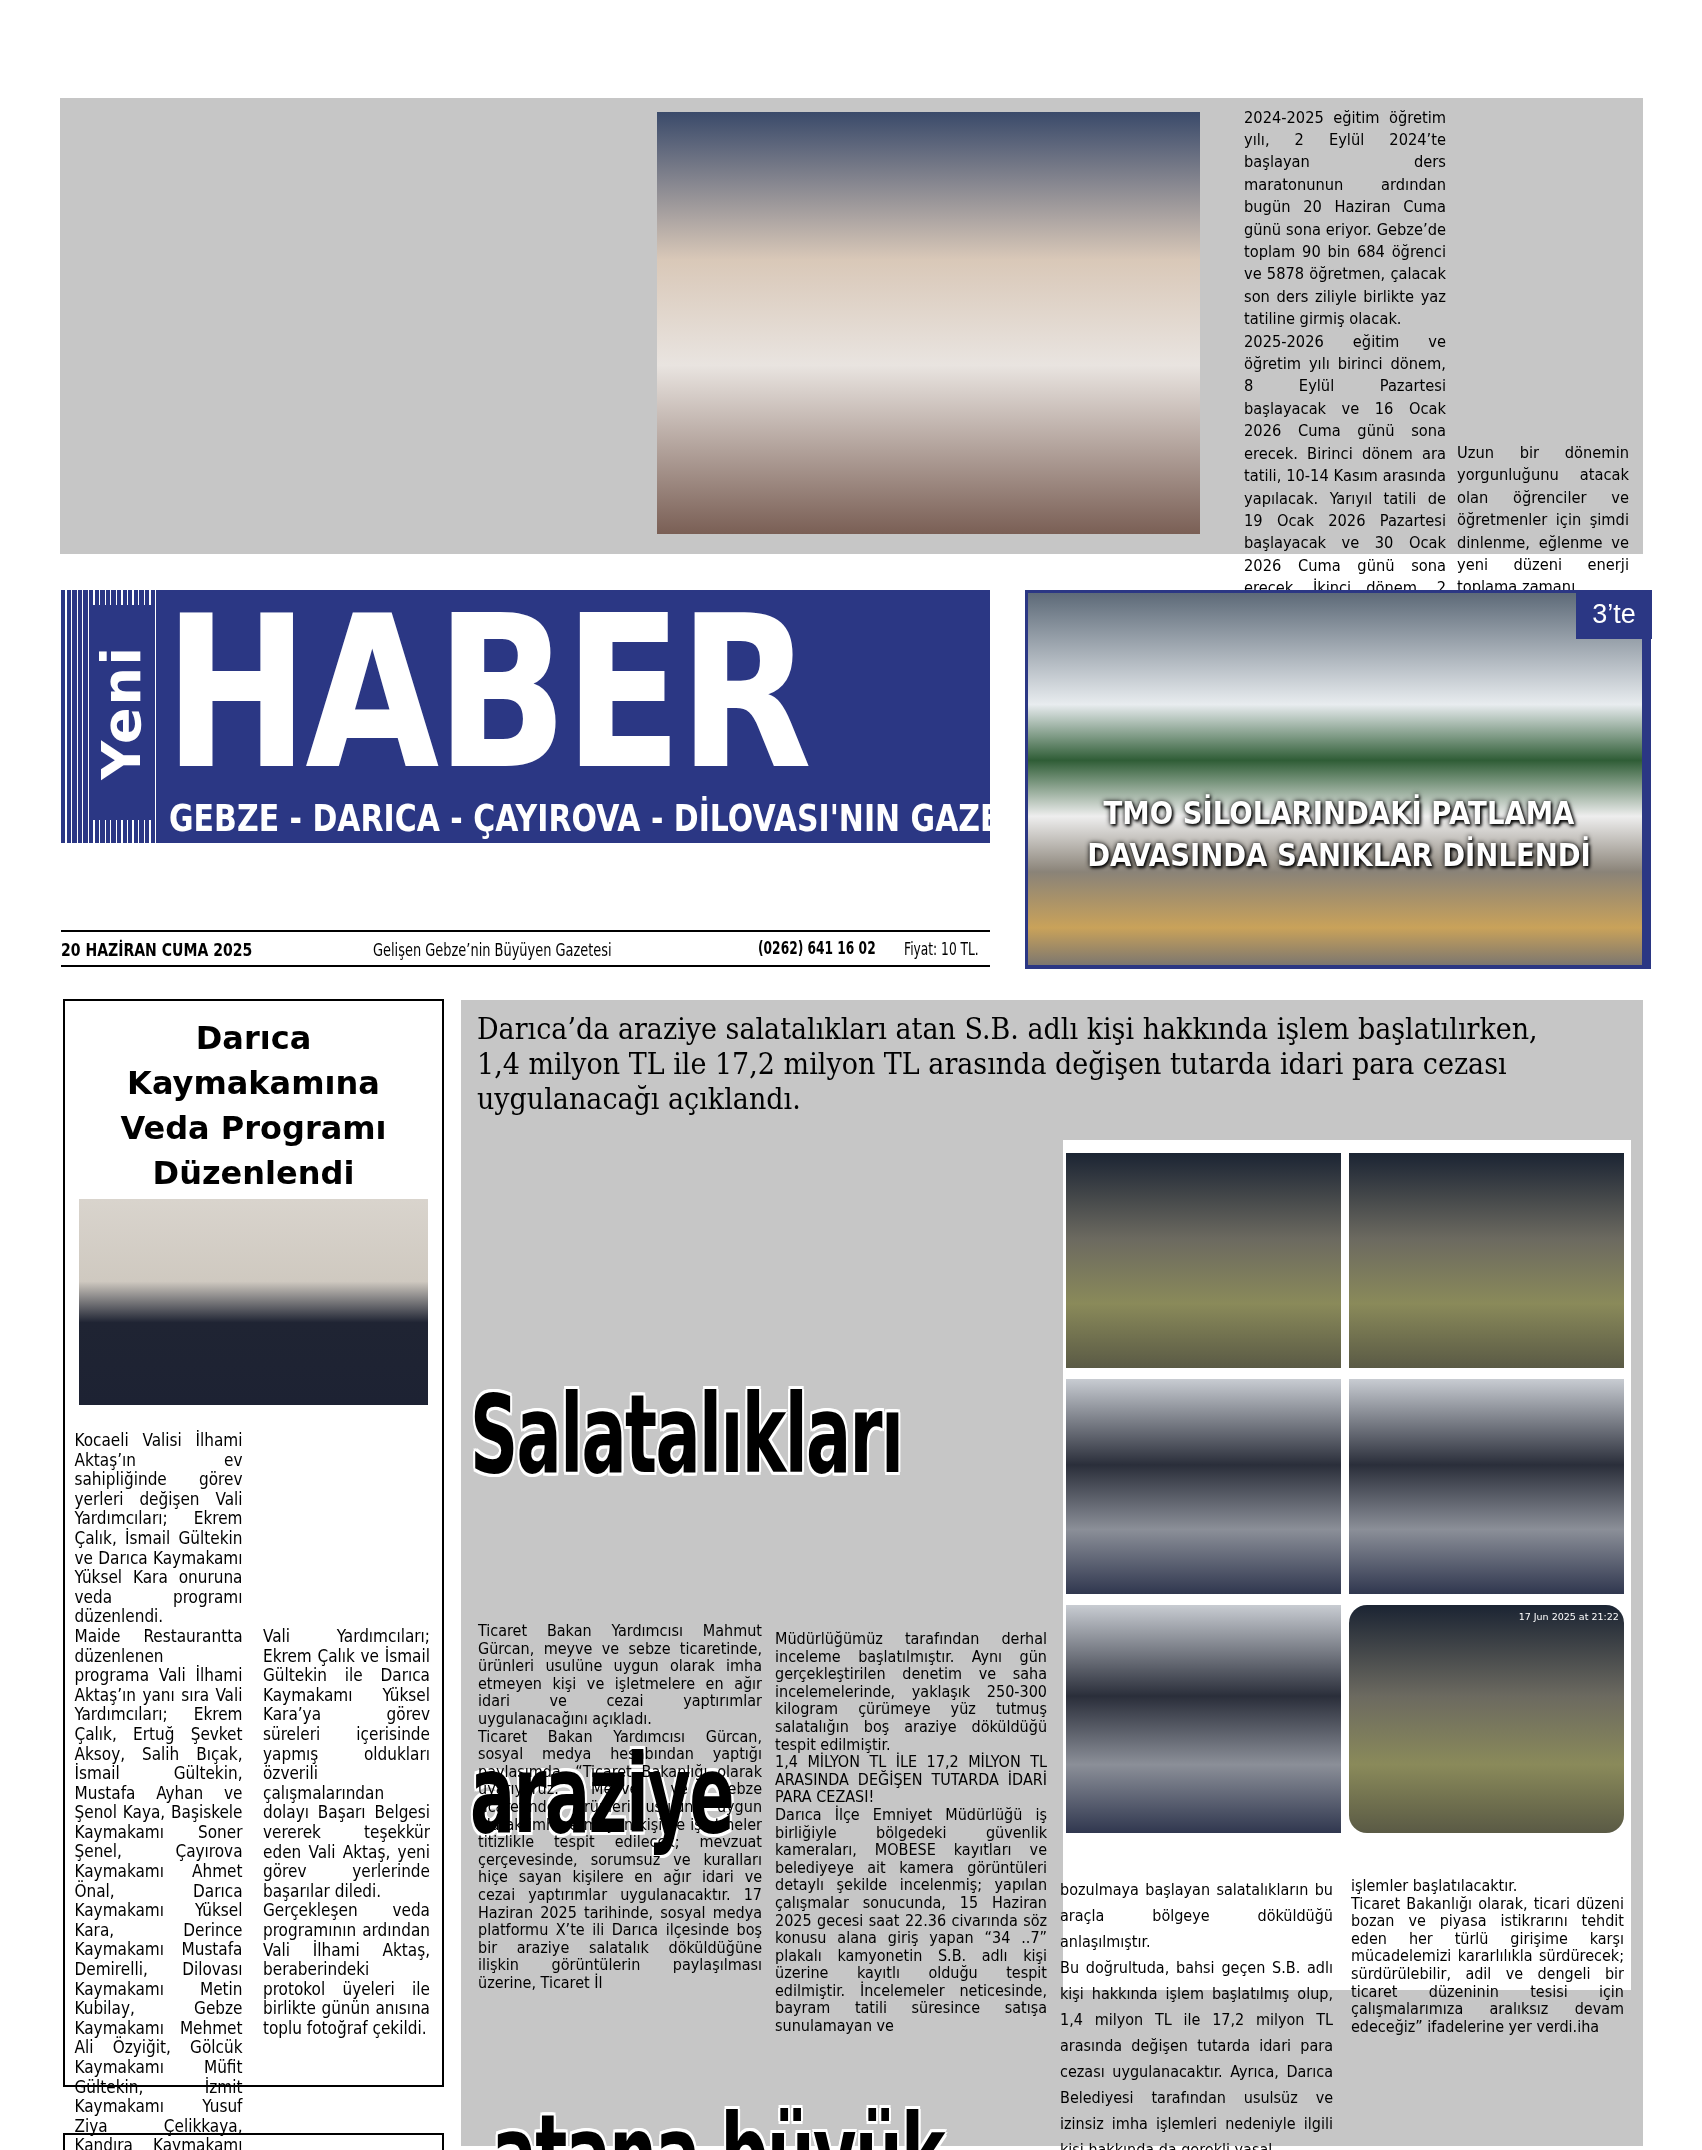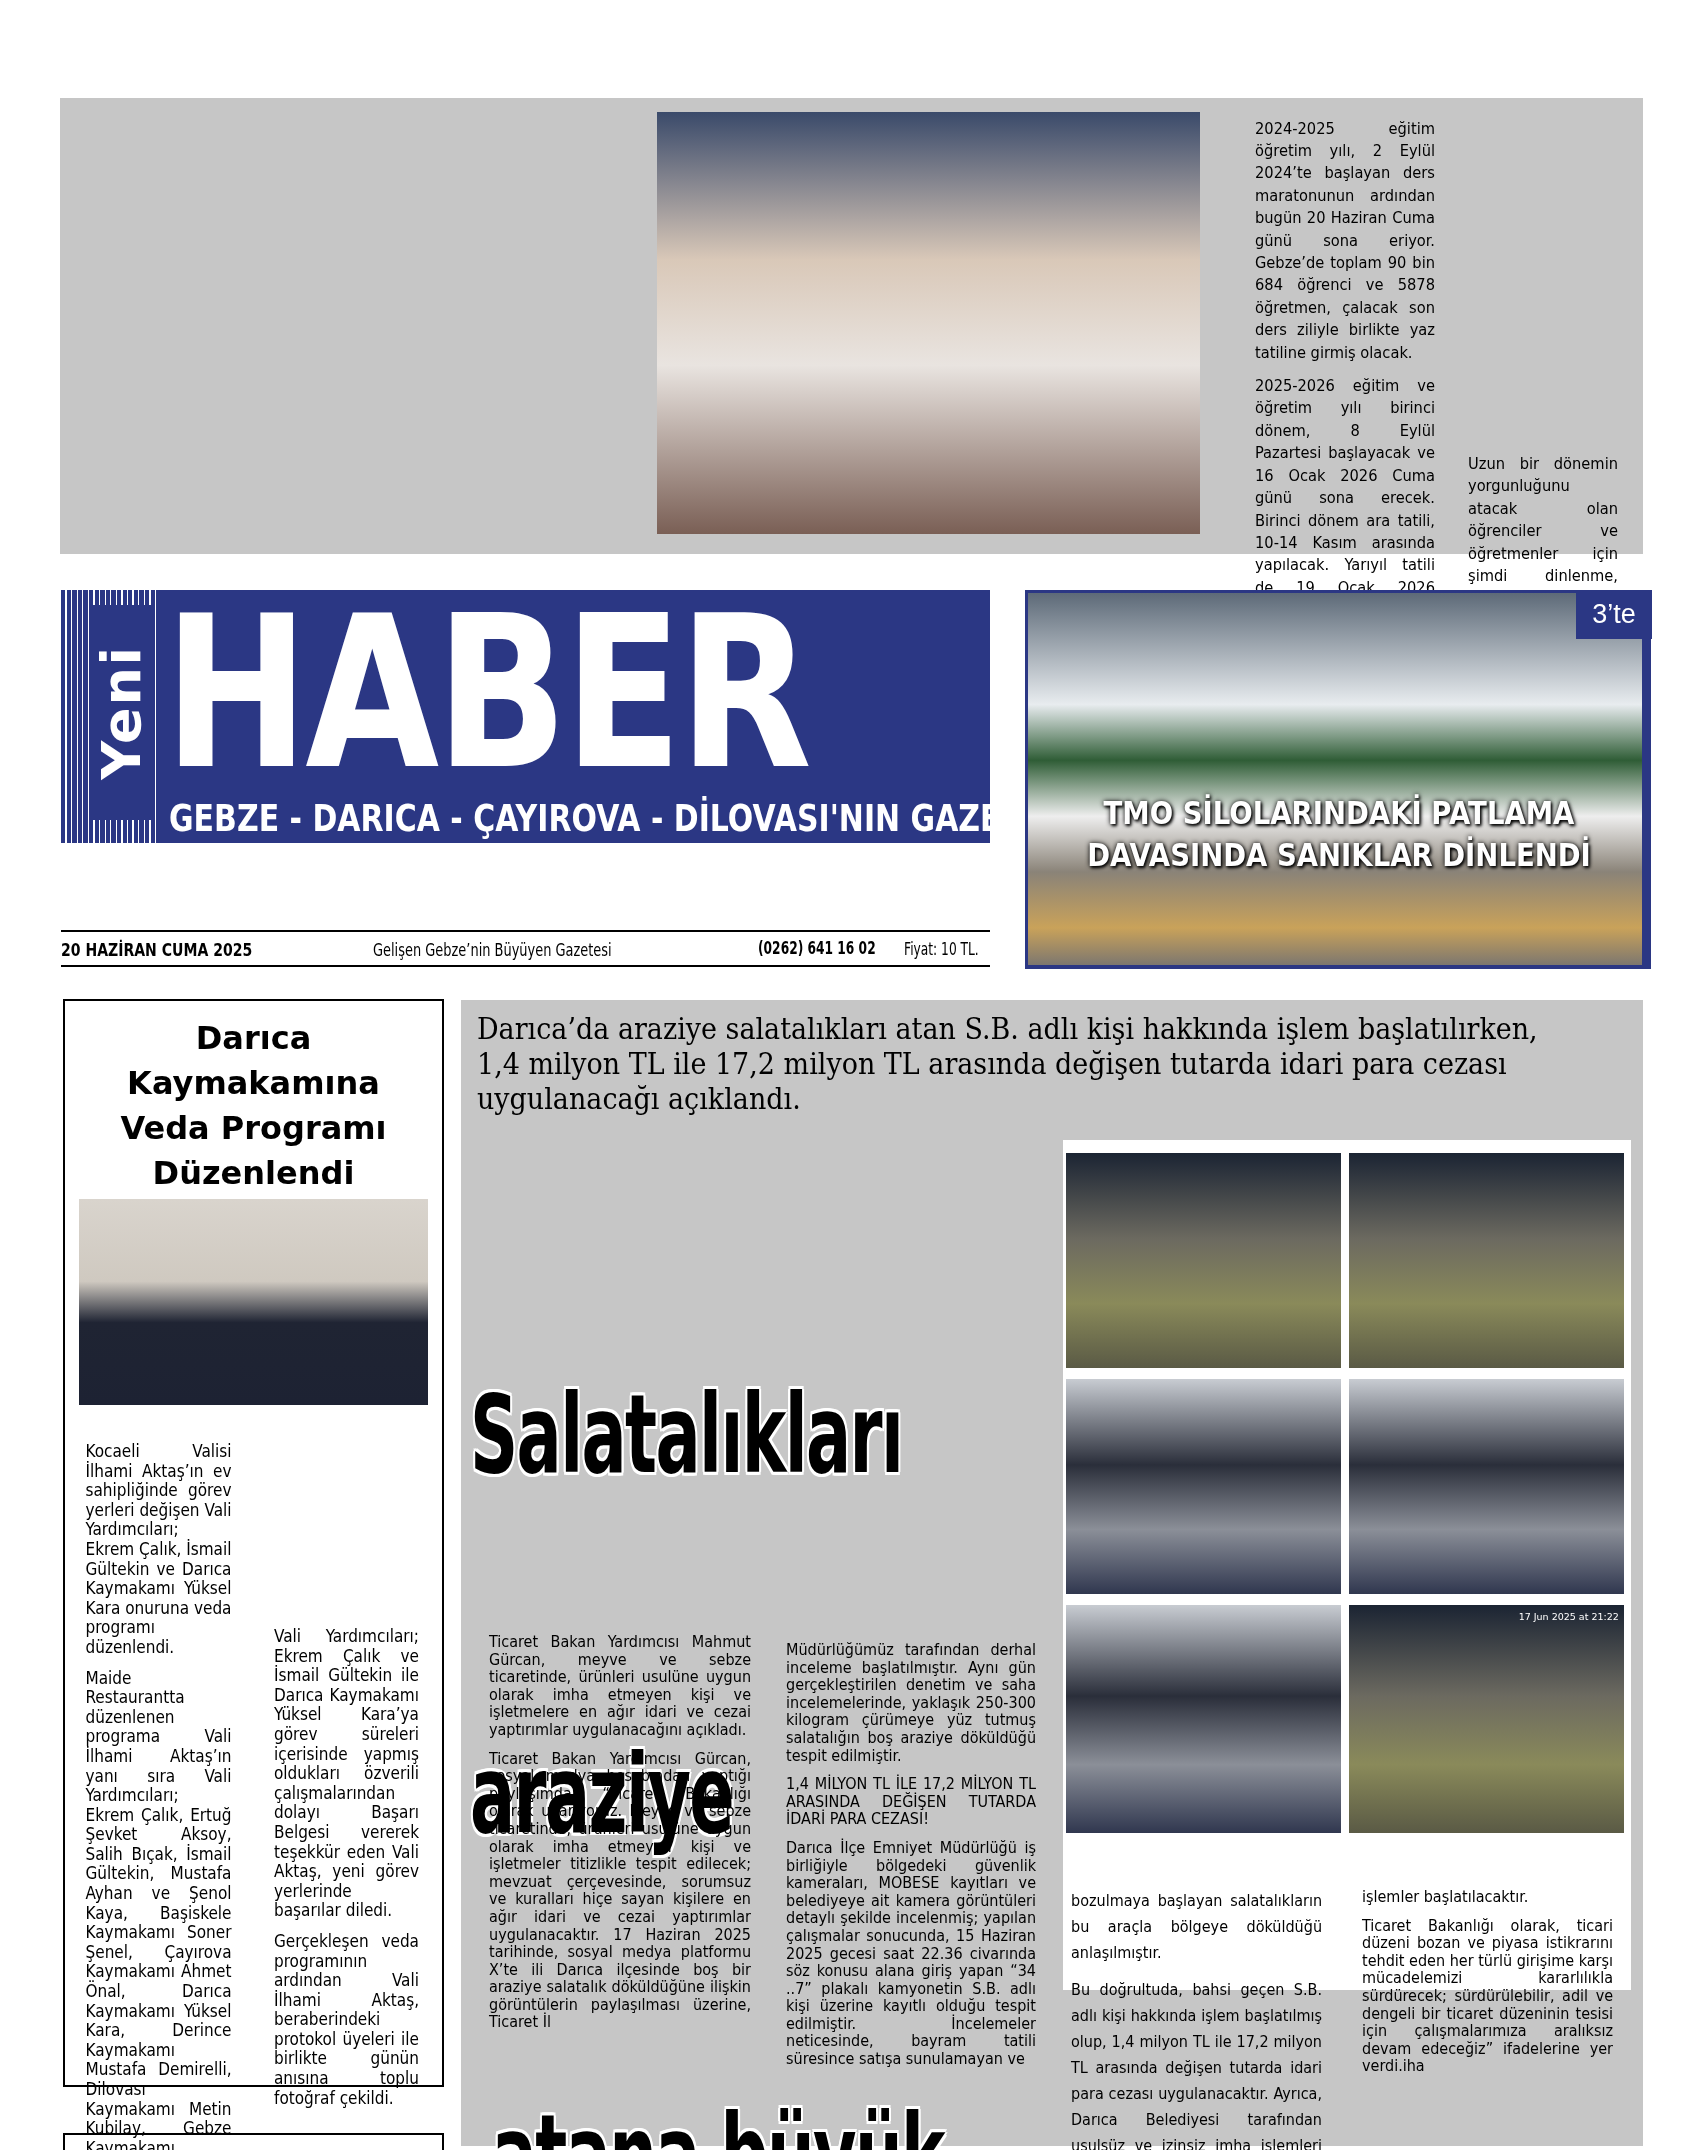--- a/index.html
+++ b/index.html
@@ -3,21 +3,21 @@
 <meta charset="utf-8">
 <style>
   html,body{margin:0;padding:0;background:#fff;}
   body{width:1702px;height:2937px;position:relative;overflow:hidden;font-family:"DejaVu Sans",sans-serif;color:#000;}
   .abs{position:absolute;box-sizing:border-box;}
   .gray{background:#c6c6c6;}
   .navy{background:#2b3784;}
   .photo{background:#888;overflow:hidden;}
   .h-black{font-family:"DejaVu Sans",sans-serif;font-weight:bold;text-align:center;line-height:1.2;}
   .body-col{font-family:"DejaVu Sans Condensed","DejaVu Sans",sans-serif;font-size:16.3px;line-height:20px;text-align:justify;hyphens:auto;}
-  p{margin:11px;}
+  p{margin:0;}
   
   .ph-kids{background:linear-gradient(180deg,#3a4a6a 0%,#d9c8b8 35%,#e9e4e0 60%,#7a5f55 100%);}
   .ph-silo{background:linear-gradient(180deg,#5d6a78 0%,#e8ecef 30%,#2f5d36 45%,#eeeeee 60%,#8a8378 75%,#c9a25a 90%,#7d776f 100%);}
   .ph-officials{background:linear-gradient(180deg,#d9d4cd 0%,#cfc9c0 40%,#1f2433 60%,#1d2233 100%);}
   .ph-night{background:linear-gradient(180deg,#1b2433 0%,#6c6a60 40%,#8a8a5a 70%,#5a5a45 100%);}
   .ph-room{background:linear-gradient(180deg,#c8ccd2 0%,#2a2e3a 40%,#8b8f98 70%,#30374f 100%);}
 </style>
 </head>
 <body>
 
@@ -88,21 +88,21 @@
     <div> atana büyük</div>
     
   </div>
 
   <div class="abs" style="left:602px;top:140px;width:568px;height:850px;background:#fff;">
     <div class="abs photo ph-night" style="left:3.4px;top:13px;width:275px;height:215px;"></div>
     <div class="abs photo ph-night" style="left:286px;top:13px;width:275px;height:215px;"></div>
     <div class="abs photo ph-room" style="left:3.4px;top:239px;width:275px;height:215px;"></div>
     <div class="abs photo ph-room" style="left:286px;top:239px;width:275px;height:215px;"></div>
     <div class="abs photo ph-room" style="left:3.4px;top:465px;width:275px;height:228px;"></div>
-    <div class="abs photo ph-night" style="left:286px;top:465px;width:275px;height:228px;">
+    <div class="abs photo ph-night" style="left:286px;top:465px;width:275px;height:228px;border-radius:18px;">
       <div class="abs" style="right:5.2px;top:6px;color:#fff;font-size:9.5px;font-family:'DejaVu Sans',sans-serif;">17 Jun 2025 at 21:22</div>
     </div>
   </div>
   <div class="abs body-col" style="left:17px;top:622px;width:284px;font-size:16px;line-height:17.6px;">
     <p>Ticaret Bakan Yardımcısı Mahmut Gürcan, meyve ve sebze ticaretinde, ürünleri usulüne uygun olarak imha etmeyen kişi ve işletmelere en ağır idari ve cezai yaptırımlar uygulanacağını açıkladı.</p>
     <p>Ticaret Bakan Yardımcısı Gürcan, sosyal medya hesabından yaptığı paylaşımda, “Ticaret Bakanlığı olarak uyarıyoruz. Meyve ve sebze ticaretinde, ürünleri usulüne uygun olarak imha etmeyen kişi ve işletmeler titizlikle tespit edilecek; mevzuat çerçevesinde, sorumsuz ve kuralları hiçe sayan kişilere en ağır idari ve cezai yaptırımlar uygulanacaktır. 17 Haziran 2025 tarihinde, sosyal medya platformu X’te ili Darıca ilçesinde boş bir araziye salatalık döküldüğüne ilişkin görüntülerin paylaşılması üzerine, Ticaret İl</p>
   </div>
   <div class="abs body-col" style="left:314px;top:630px;width:272px;font-size:16px;line-height:17.6px;">
     <p>Müdürlüğümüz tarafından derhal inceleme başlatılmıştır. Aynı gün gerçekleştirilen denetim ve saha incelemelerinde, yaklaşık 250-300 kilogram çürümeye yüz tutmuş salatalığın boş araziye döküldüğü tespit edilmiştir.</p>
     <p>1,4 MİLYON TL İLE 17,2 MİLYON TL ARASINDA DEĞİŞEN TUTARDA İDARİ PARA CEZASI!</p>

